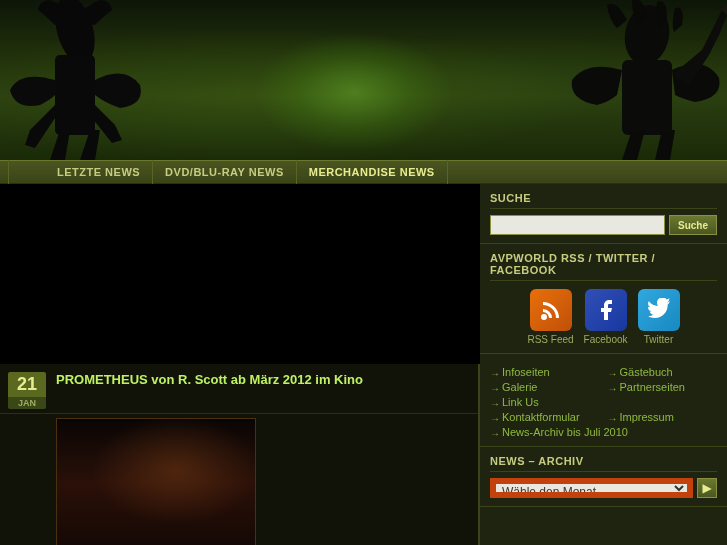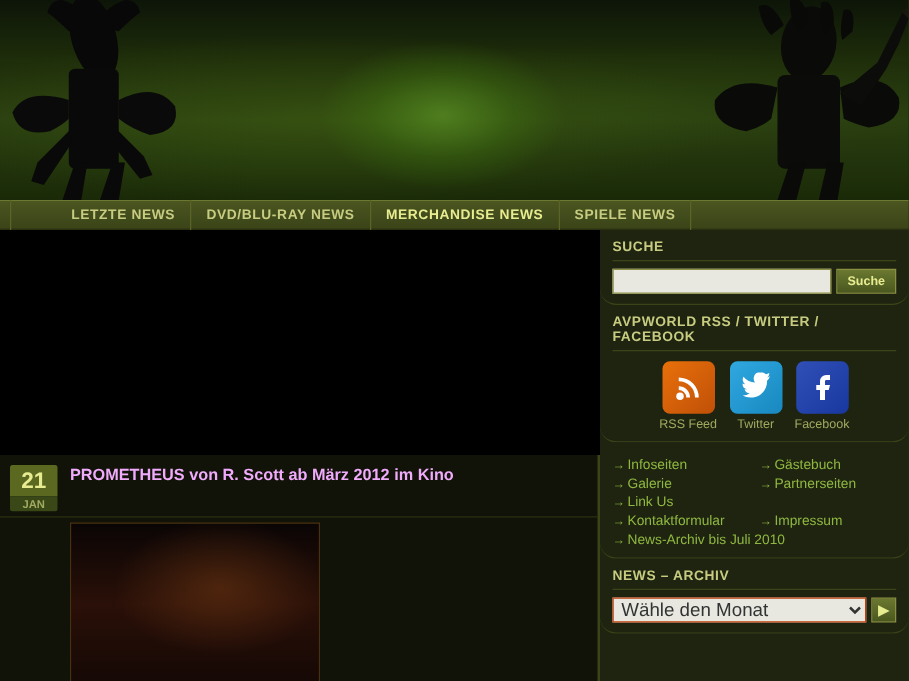--- a/index.html
+++ b/index.html
@@ -122,21 +122,21 @@
       color: #a0aa60;
       font-size: 9px;
       font-weight: bold;
       padding: 1px 4px;
       display: block;
       text-align: center;
       text-transform: uppercase;
       border-radius: 0 0 2px 2px;
     }
     .article-title {
-      color: #f0abfc;
+      color: #bef264;
       font-size: 13px;
       font-weight: bold;
       cursor: pointer;
     }
 
     
     .article-image-area {
       padding: 4px 8px 8px 56px;
     }
     .article-image {
@@ -158,21 +158,20 @@
     
     #sidebar {
       width: 247px;
       background: #1e2410;
       min-height: 361px;
       padding: 0;
     }
     .sidebar-section {
       border-bottom: 1px solid #3a4418;
       padding: 8px 10px;
-      border-radius: 13px;
     }
     .sidebar-section-title {
       color: #c8cc80;
       font-size: 11px;
       font-weight: bold;
       text-transform: uppercase;
       letter-spacing: 0.5px;
       margin-bottom: 6px;
       padding-bottom: 4px;
       border-bottom: 1px solid #3a4418;
@@ -262,23 +261,23 @@
     .archiv-select-row {
       display: flex;
       gap: 4px;
       margin-top: 6px;
       align-items: center;
     }
     .archiv-select {
       flex: 1;
       height: 20px;
       background: #e8e8e0;
-      border: 1px solid #c2410c;
+      border: 6px solid #c2410c;
       color: #333;
-      font-size: 15px;
+      font-size: 12px;
       padding: 0 2px;
       outline: none;
     }
     .archiv-btn {
       width: 20px;
       height: 20px;
       background: linear-gradient(180deg, #6a7830 0%, #4a5820 100%);
       border: 1px solid #8a9040;
       color: #e8ec90;
       font-size: 12px;
@@ -323,21 +322,20 @@
 
     <path d="M145 75 L175 50 L185 30 L195 10 L200 15 L192 35 L182 55 L162 85Z" fill="#0c0c0a"></path>
     <path d="M195 10 L205 0 L210 5 L200 15Z" fill="#181810"></path>
   </svg>
 </div>
 
 <nav id="navbar">
   <div class="nav-item">LETZTE NEWS</div>
   <div class="nav-item">DVD/BLU-RAY NEWS</div>
   <div class="nav-item active">MERCHANDISE NEWS</div>
-  <div class="nav-item">SPIELE NEWS</div>
 </nav>
 
 <div id="main">
 
   <div id="content">
 
     <div id="ad-area"></div>
 
     <div id="article-section">
       <div class="article-row">
@@ -372,34 +370,34 @@
           <div class="social-icon rss-icon">
             <svg width="24" height="24" viewBox="0 0 24 24" fill="white">
                 <circle cx="5" cy="19" r="3"></circle>
                 <path d="M4 4a16 16 0 0 1 16 16h-3A13 13 0 0 0 4 7V4z"></path>
                 <path d="M4 11a9 9 0 0 1 9 9H10a6 6 0 0 0-6-6v-3z"></path>
               </svg>
           </div>
           <div class="social-label">RSS Feed</div>
         </div>
         <div class="social-item">
+          <div class="social-icon facebook-icon">
+            <svg width="24" height="24" viewBox="0 0 24 24" fill="white">
+                <path d="M18 2h-3a5 5 0 0 0-5 5v3H7v4h3v8h4v-8h3l1-4h-4V7a1 1 0 0 1 1-1h3z"></path>
+              </svg>
+          </div>
+          <div class="social-label">Facebook</div>
+        </div>
+        <div class="social-item">
           <div class="social-icon twitter-icon">
             <svg width="24" height="24" viewBox="0 0 24 24" fill="white">
                 <path d="M23 3a10.9 10.9 0 0 1-3.14 1.53A4.48 4.48 0 0 0 22.43.36a9 9 0 0 1-2.83 1.07A4.5 4.5 0 0 0 11.07 8a12.76 12.76 0 0 1-9.27-4.7 4.5 4.5 0 0 0 1.39 6A4.47 4.47 0 0 1 1 8.87v.06a4.5 4.5 0 0 0 3.61 4.41 4.52 4.52 0 0 1-2 .08 4.5 4.5 0 0 0 4.2 3.12A9 9 0 0 1 1 18.34 12.72 12.72 0 0 0 7.88 20c8.26 0 12.78-6.84 12.78-12.77 0-.19 0-.38-.01-.57A9.13 9.13 0 0 0 23 3z"></path>
               </svg>
           </div>
           <div class="social-label">Twitter</div>
-        </div>
-        <div class="social-item">
-          <div class="social-icon facebook-icon">
-            <svg width="24" height="24" viewBox="0 0 24 24" fill="white">
-                <path d="M18 2h-3a5 5 0 0 0-5 5v3H7v4h3v8h4v-8h3l1-4h-4V7a1 1 0 0 1 1-1h3z"></path>
-              </svg>
-          </div>
-          <div class="social-label">Facebook</div>
         </div>
       </div>
     </div>
 
     <div class="sidebar-section">
       <div class="links-grid">
         <div class="internal-link">
           <span class="link-arrow">→</span>
           <span>Infoseiten</span>
         </div>

